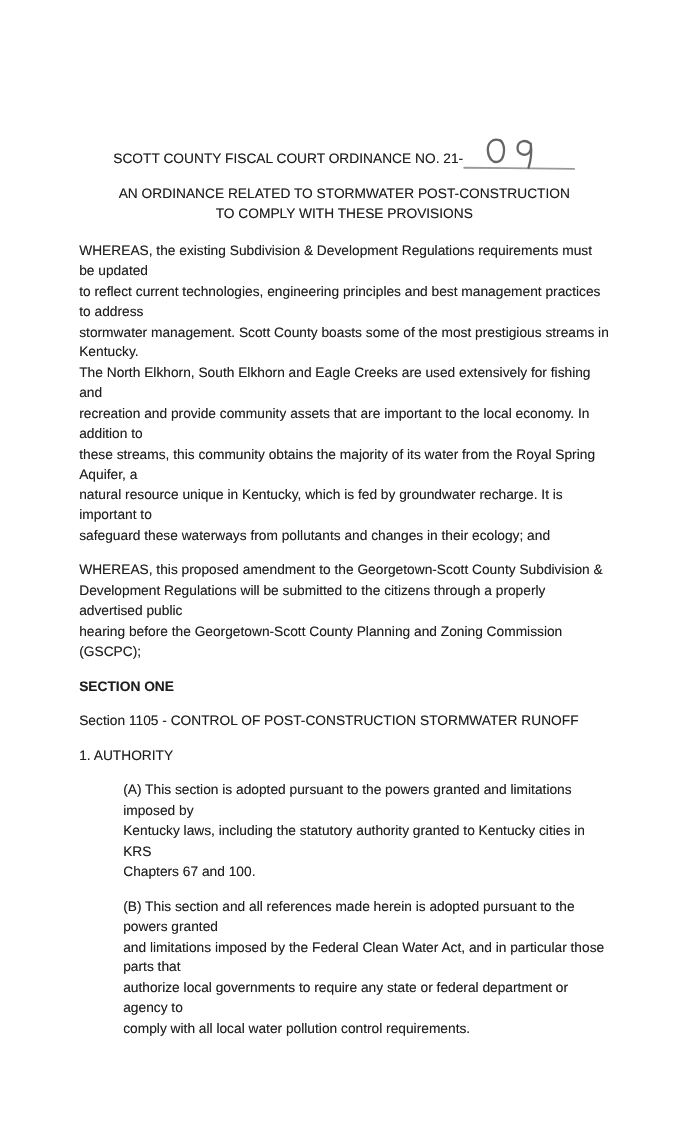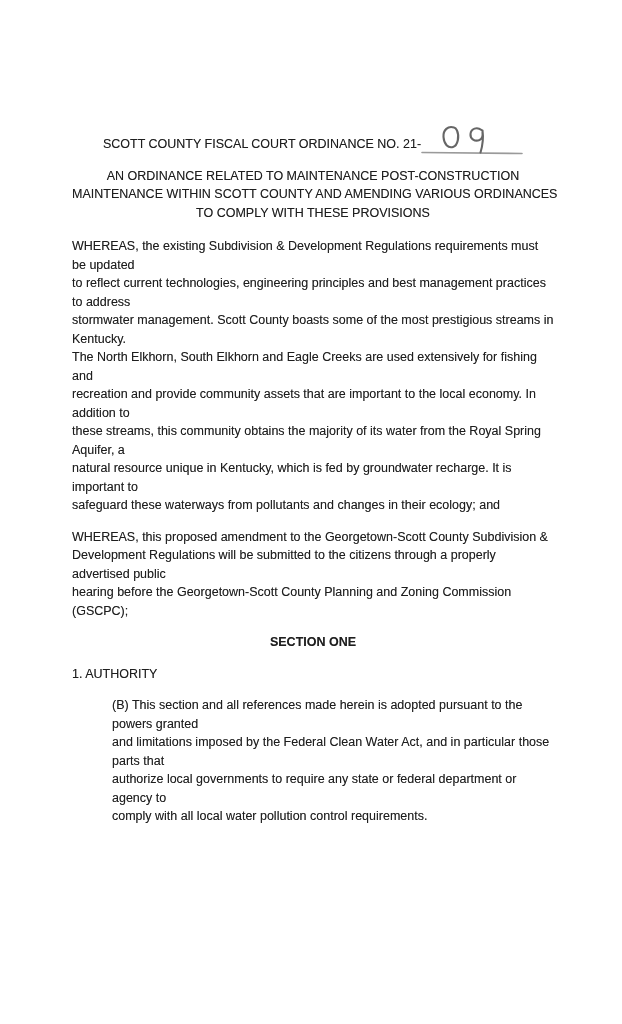--- a/index.html
+++ b/index.html
@@ -69,21 +69,21 @@
     white-space: nowrap;
   }
   .para {
     margin: 0 0 13px 0;
     white-space: pre-line;
   }
   .indent {
     margin-left: 40px;
   }
   .section-heading {
-    text-align: center;
+    text-align: left;
     font-weight: bold;
     margin: 0 0 13px 0;
   }
 </style>
 </head>
 <body>
 
 <div class="page">
 
   <div class="title-row">
@@ -91,22 +91,21 @@
       <svg class="hw-svg" width="102" height="34" viewBox="0 0 102 34" aria-hidden="true">
         <path class="hw-underline" d="M 1 31.5 L 101 32.5"></path>
         <path class="hw-digit" d="M 33 6.5 C 27 4.5 22 9 22.5 16 C 23 23 27 27.5 32 26 C 37 24.5 38.5 15 36 9.5 C 35 7.3 34 6.6 33 6.5"></path>
         <path class="hw-digit" d="M 60.5 9 C 56 5.5 50 7.5 49.5 13 C 49 18 54 21 58.5 19 C 61 17.8 62 15 61.5 11 M 61.5 9.5 C 62.5 17 61.5 25 59.5 31.5"></path>
       </svg>
       <span class="sr-only">09</span>
     </span>
   </div>
 
   <div class="doc-title">
-    <div>AN ORDINANCE RELATED TO MAINTENANCE POST-CONSTRUCTION</div>
-    <div>MAINTENANCE WITHIN SCOTT COUNTY AND AMENDING VARIOUS ORDINANCES</div>
+    <div>AN ORDINANCE RELATED TO STORMWATER POST-CONSTRUCTION</div>
     <div>TO COMPLY WITH THESE PROVISIONS</div>
   </div>
 
   <p class="para">WHEREAS, the existing Subdivision &amp; Development Regulations requirements must be updated
 to reflect current technologies, engineering principles and best management practices to address
 stormwater management. Scott County boasts some of the most prestigious streams in Kentucky.
 The North Elkhorn, South Elkhorn and Eagle Creeks are used extensively for fishing and
 recreation and provide community assets that are important to the local economy. In addition to
 these streams, this community obtains the majority of its water from the Royal Spring Aquifer, a
 natural resource unique in Kentucky, which is fed by groundwater recharge. It is important to
@@ -114,23 +113,27 @@
 
 
   <p class="para">WHEREAS, this proposed amendment to the Georgetown-Scott County Subdivision &amp;
 Development Regulations will be submitted to the citizens through a properly advertised public
 hearing before the Georgetown-Scott County Planning and Zoning Commission (GSCPC);</p>
 
 
   <div class="section-heading">SECTION ONE</div>
 
 
+  <p class="para">Section 1105 - CONTROL OF POST-CONSTRUCTION STORMWATER RUNOFF</p>
 
   <p class="para">1. AUTHORITY</p>
 
+  <p class="para indent">(A) This section is adopted pursuant to the powers granted and limitations imposed by
+Kentucky laws, including the statutory authority granted to Kentucky cities in KRS
+Chapters 67 and 100.</p>
 
   <p class="para indent">(B) This section and all references made herein is adopted pursuant to the powers granted
 and limitations imposed by the Federal Clean Water Act, and in particular those parts that
 authorize local governments to require any state or federal department or agency to
 comply with all local water pollution control requirements.</p>
 
 
 </div>
 
 </body></html>

